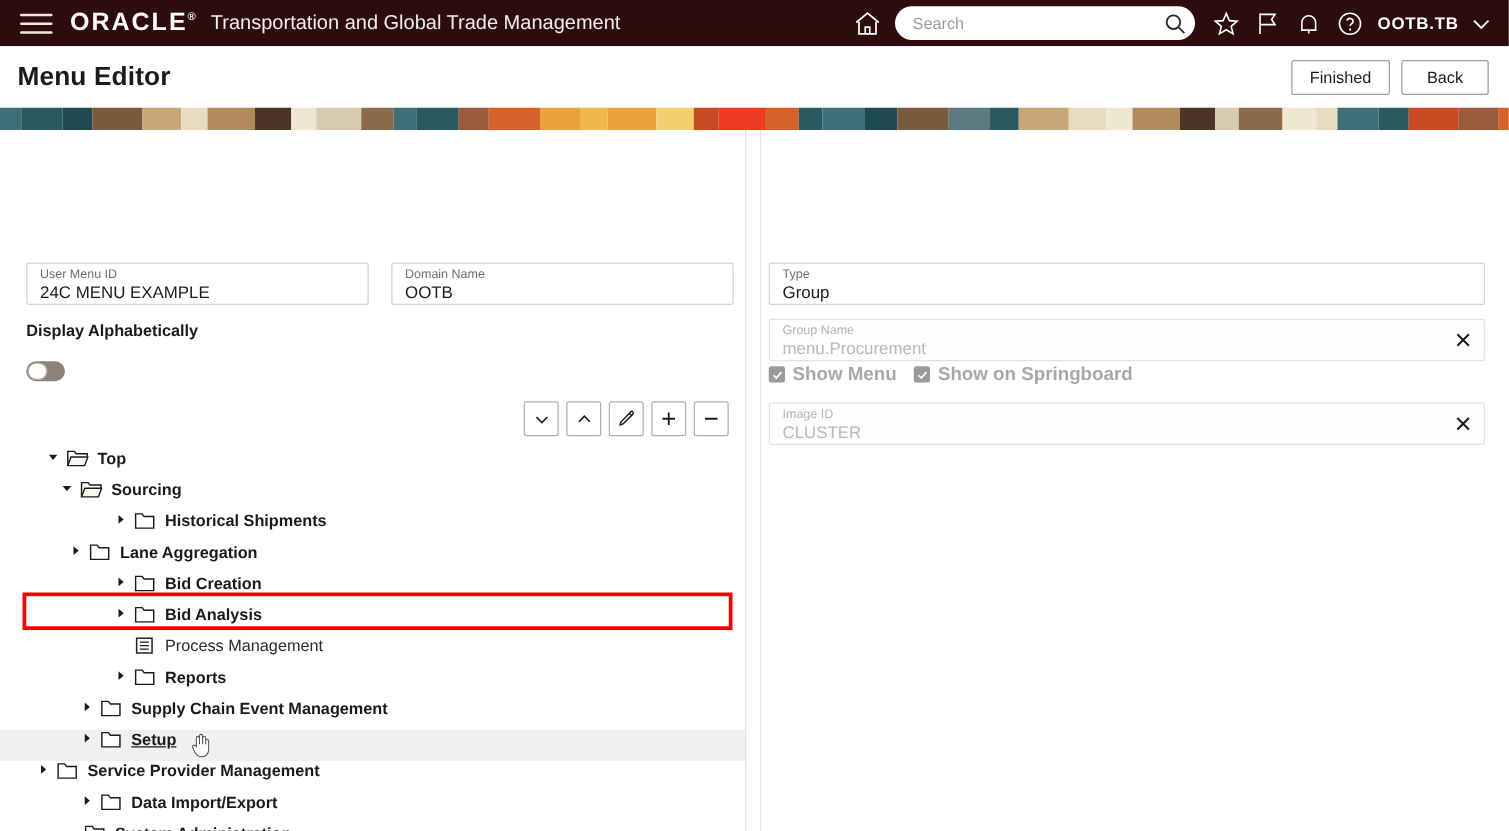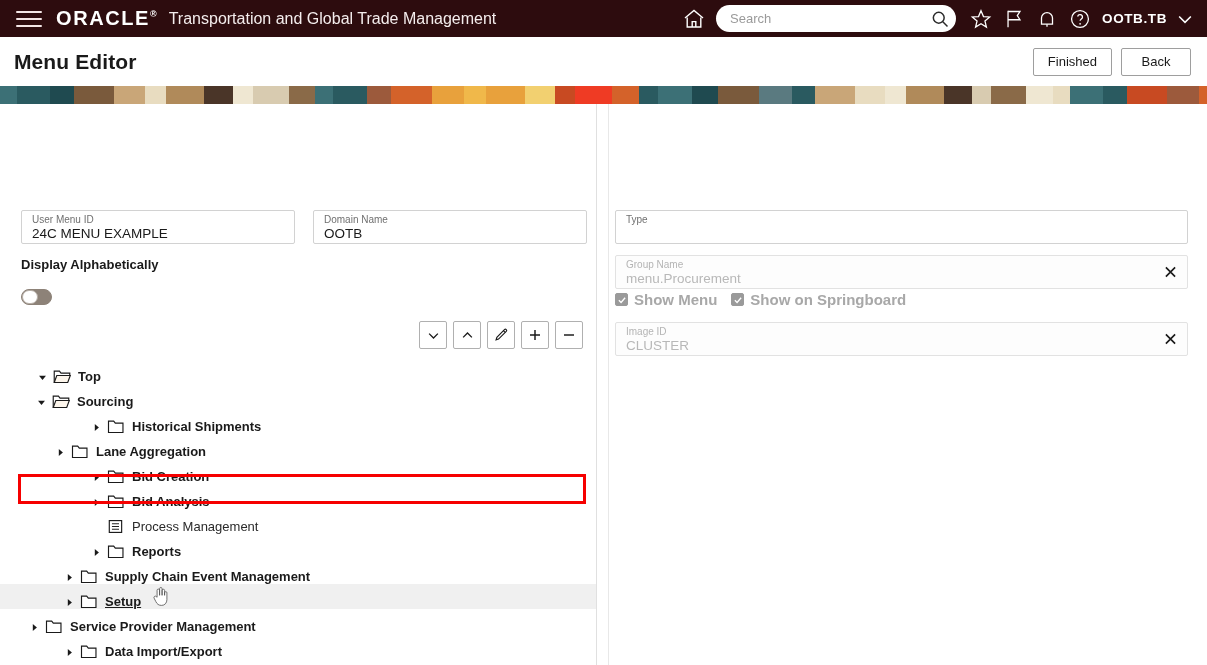--- a/index.html
+++ b/index.html
@@ -150,21 +150,21 @@
   }
   .tbtn {
     width: 28px; height: 28px; background: #ffffff;
     border: 1px solid #b0b0b0; border-radius: 2px; cursor: pointer;
     display: flex; align-items: center; justify-content: center;
   }
 
   
   .tree { position: absolute; left: 0; top: 255px; width: 596px; }
   .trow {
-    position: relative; height: 25px; display: flex; align-items: flex-end;
+    position: relative; height: 25px; display: flex; align-items: flex-start;
     cursor: pointer;
   }
   .trow.highlighted { background: #f0f0f0; }
   .arrow-slot { width: 13px; height: 13px; flex: none; display: flex;
     align-items: center; justify-content: center; }
   .ficon { width: 18px; height: 15px; flex: none; margin-right: 7px; margin-left: 4px; }
   .tlabel {
     font-size: 13px; color: #1a1a1a; font-weight: bold;
     font-family: "Liberation Sans", sans-serif; white-space: nowrap;
   }
@@ -362,21 +362,21 @@
             <svg width="11" height="11" viewBox="0 0 16 16" fill="#1a1a1a" stroke="none">
               <path d="M3 5.5 L13 5.5 L8 11.5 Z"></path>
             </svg>
           </span>
           <svg class="ficon" viewBox="0 0 20 17" fill="none" stroke="#1a1a1a" stroke-width="1.3">
             <path d="M1.2 15.3 V2.4 H7.1 L8.9 4.6 H18.8 V7.2" fill="#ffffff"></path>
             <path d="M1.2 15.3 L4.1 7.4 H19.4 L16.5 15.3 Z" fill="#fdf6ec"></path>
           </svg>
           <span class="tlabel">Top</span>
         </div>
-        <div class="trow" style="padding-left: 35px;">
+        <div class="trow" style="padding-left: 47px;">
           <span class="arrow-slot">
             <svg width="11" height="11" viewBox="0 0 16 16" fill="#1a1a1a" stroke="none">
               <path d="M3 5.5 L13 5.5 L8 11.5 Z"></path>
             </svg>
           </span>
           <svg class="ficon" viewBox="0 0 20 17" fill="none" stroke="#1a1a1a" stroke-width="1.3">
             <path d="M1.2 15.3 V2.4 H7.1 L8.9 4.6 H18.8 V7.2" fill="#ffffff"></path>
             <path d="M1.2 15.3 L4.1 7.4 H19.4 L16.5 15.3 Z" fill="#fdf6ec"></path>
           </svg>
           <span class="tlabel">Sourcing</span>
@@ -498,20 +498,21 @@
 
     <svg class="hand-cursor" viewBox="0 0 24 26" fill="#ffffff" stroke="#555555" stroke-width="1">
       <path d="M8.5 14.5 V6.2 a1.5 1.5 0 0 1 3 0 v6 V4.3 a1.5 1.5 0 0 1 3 0 v7.9 V6.4 a1.5 1.5 0 0 1 3 0 v5.8 V9.2 a1.4 1.4 0 0 1 2.8 0 v8.1 c0 4 -2.6 7 -6.4 7 c-3.6 0 -5.4 -1.6 -6.9 -4.6 l-2.1 -4.2 a1.6 1.6 0 0 1 2.6 -1.8 Z"></path>
     </svg>
   </div>
 
   <div class="pane-right">
 
     <div class="field" id="f-type">
       <div class="flabel">Type</div>
+      <div class="fvalue">Group</div>
     </div>
 
     <div class="field disabled" id="f-groupname">
       <div class="flabel">Group Name</div>
       <div class="fvalue">menu.Procurement</div>
       <svg class="clear-x" viewBox="0 0 24 24" fill="none" stroke="#1a1a1a" stroke-width="2.3">
         <path d="M5.5 5.5 L18.5 18.5 M18.5 5.5 L5.5 18.5"></path>
       </svg>
     </div>
 

